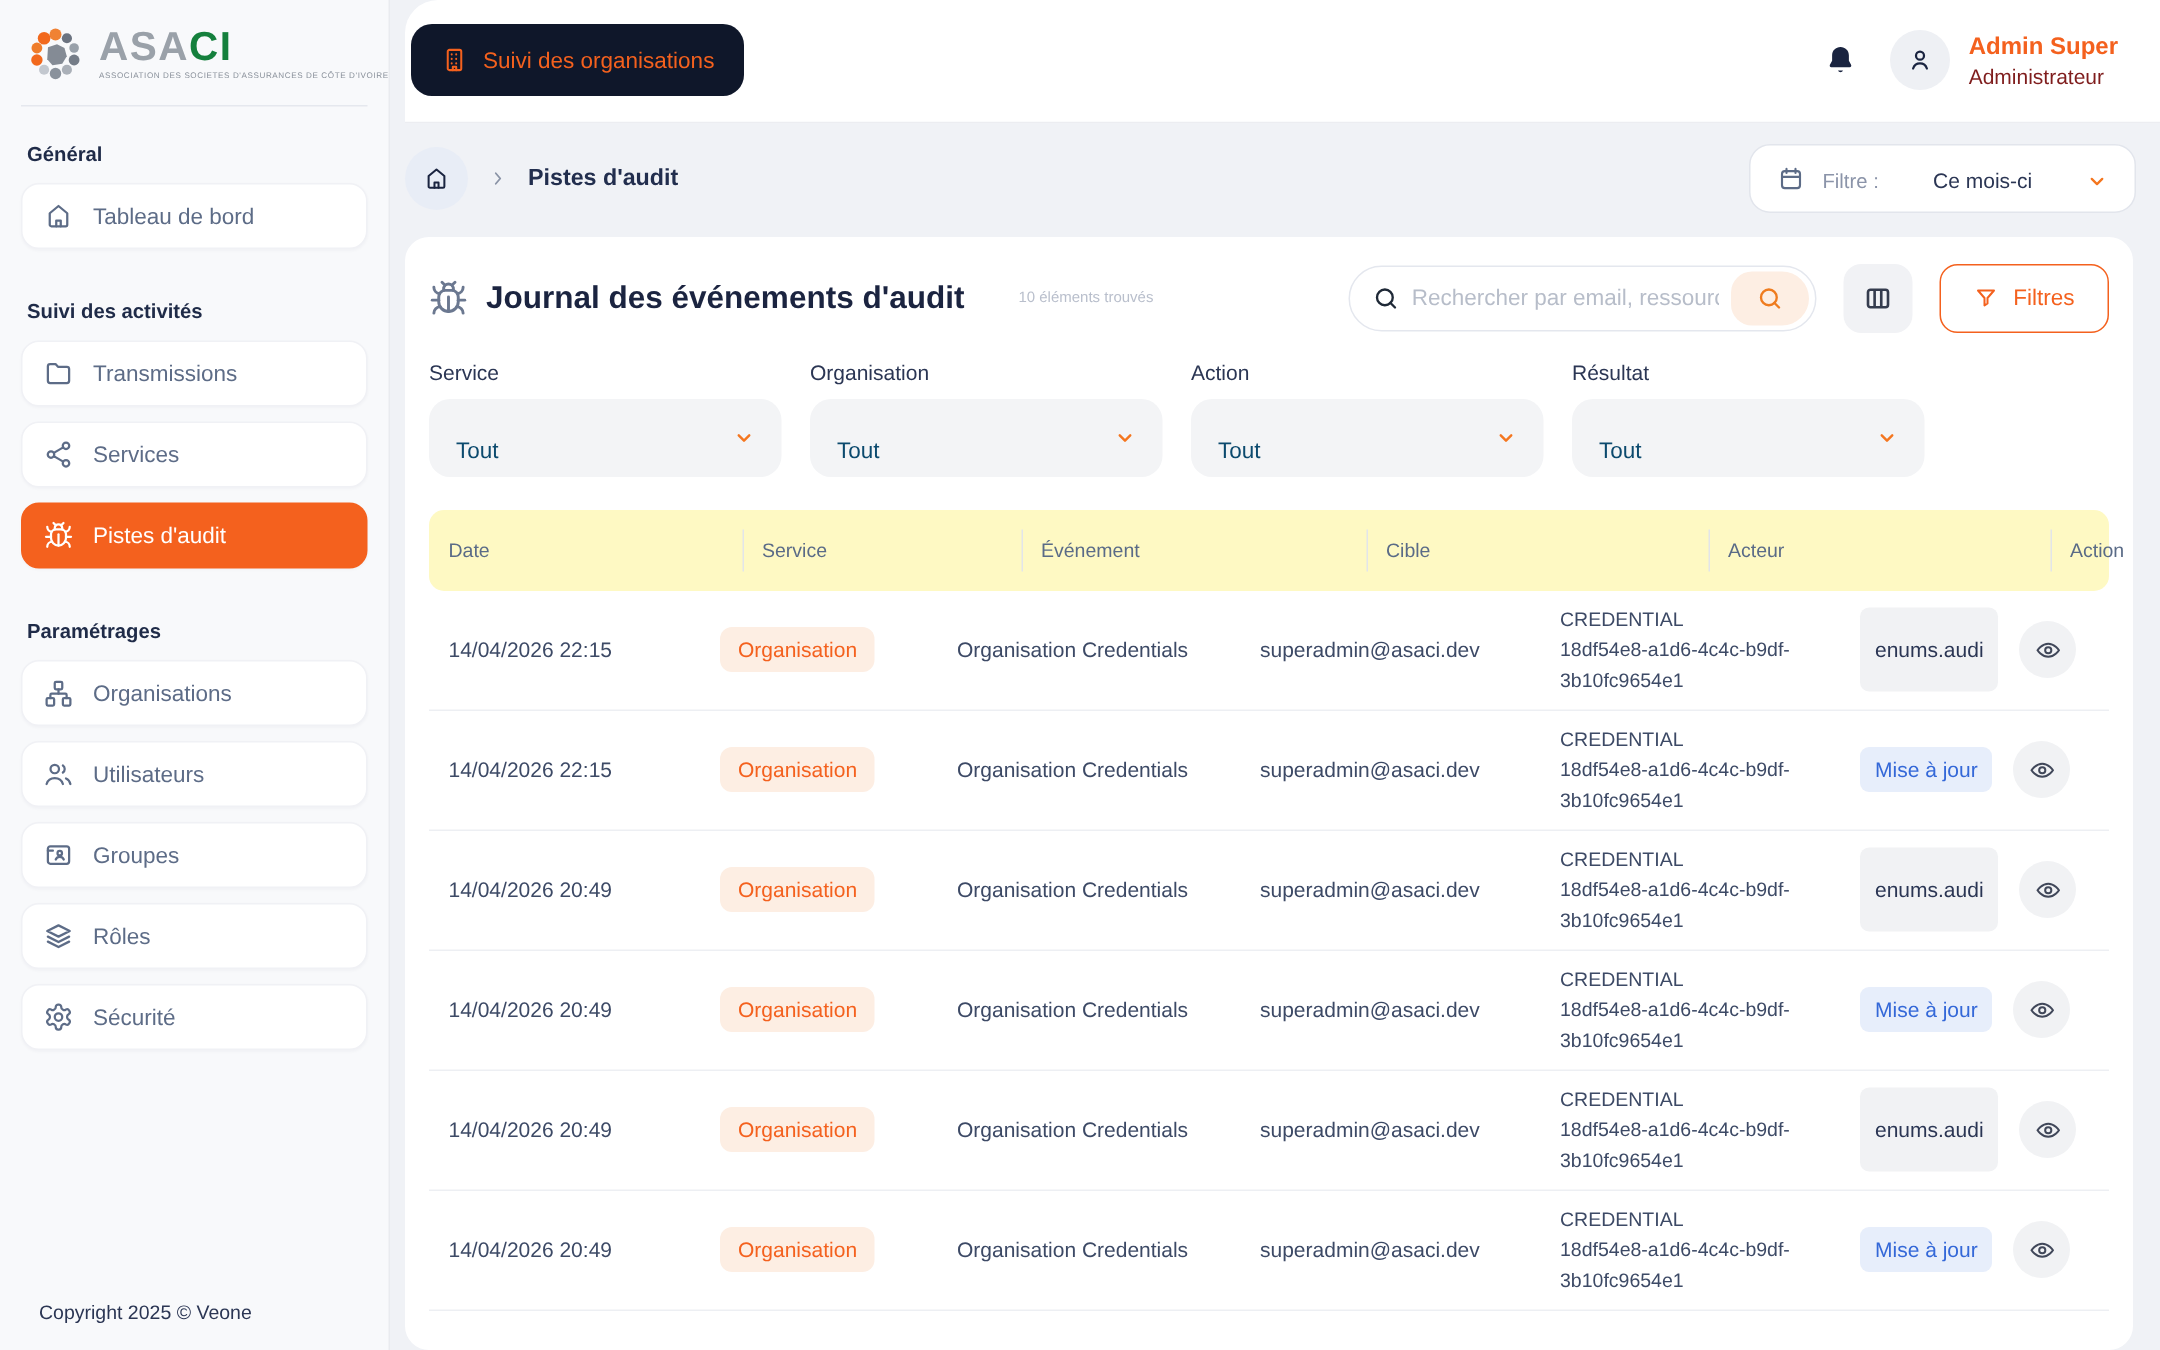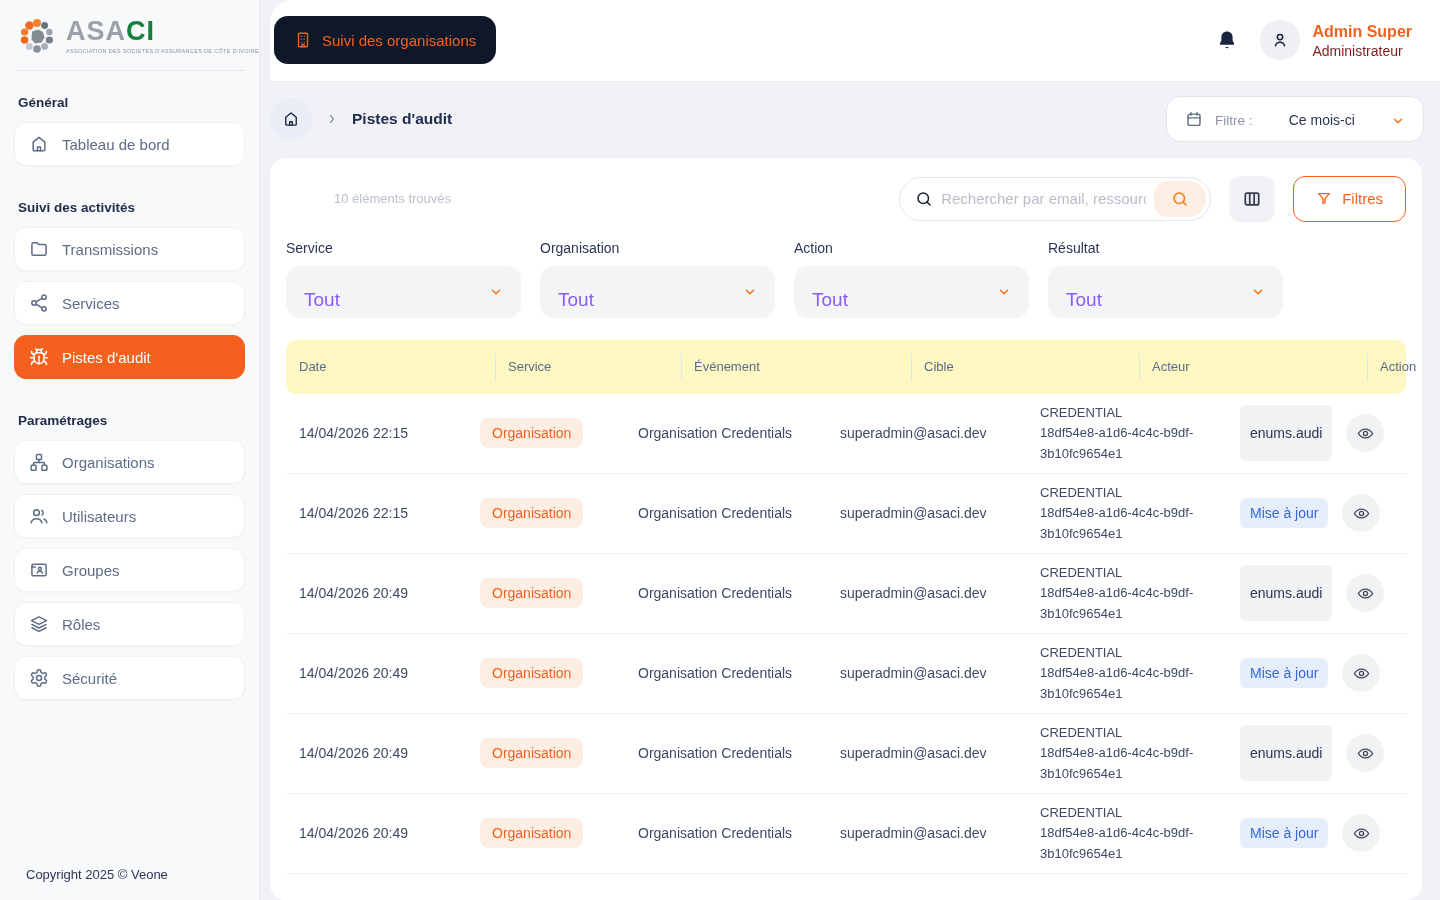--- a/index.html
+++ b/index.html
@@ -43,34 +43,34 @@
   .date-filter .df-value { font-size:14px; color:#2b3654; flex:1; text-align:center; }
   .df-cal { color:#5d6c87; display:flex; }
   .df-chev { color:#f4761f; display:flex; }
 
   
   .card { margin:16px 18px 0 10px; background:#ffffff; border-radius:16px; padding:18px 16px; height:760px; }
   .card-head { display:flex; align-items:center; }
   .title-group { display:flex; align-items:center; gap:12px; color:#1b2440; }
   .title-bug { color:#6b7890; display:flex; }
   .card-title { font-size:21px; font-weight:700; color:#1b2440; }
-  .results-count { margin-left:48px; font-size:13px; color:#b9bfcc; }
+  .results-count { margin-left:36px; font-size:10px; color:#b9bfcc; }
   .search-pill { margin-left:auto; display:flex; align-items:center; width:312px; height:44px; border:1px solid #e4e7ee; border-radius:22px; padding:0 4px 0 15px; background:#fff; }
   .search-pill .s-icon { color:#1f2937; display:flex; }
   .search-pill input { flex:1; min-width:0; border:none; outline:none; font-size:15px; padding:0 8px; color:#3d4a66; background:transparent; font-family:"Liberation Sans", sans-serif; }
   .search-pill input::placeholder { color:#b7bdc9; }
   .search-go { width:52px; height:36px; border:none; border-radius:14px 18px 18px 14px; background:#fdeee3; color:#ef7c1f; display:flex; align-items:center; justify-content:center; cursor:pointer; }
   .cols-btn { margin-left:18px; width:46px; height:46px; border:none; border-radius:12px; background:#f1f2f5; color:#353c4e; display:flex; align-items:center; justify-content:center; cursor:pointer; }
   .filters-btn { margin-left:18px; height:46px; padding:0 22px; display:flex; align-items:center; gap:10px; background:#fff; border:1px solid #f4611e; border-radius:12px; color:#f4611e; font-size:15px; cursor:pointer; }
 
   .filters-row { display:flex; gap:19px; margin-top:18px; }
   .filter-group { width:235px; }
   .filter-label { font-size:14px; color:#2b3654; margin-bottom:10px; }
   .filter-select { height:52px; background:#f3f4f6; border-radius:14px; display:flex; align-items:center; justify-content:space-between; padding:0 18px; cursor:pointer; }
-  .filter-select .fs-value { font-size:19px; color:#8b5cf6;margin-top:17px; }
+  .filter-select .fs-value { font-size:15px; color:#0c4a6e;margin-top:17px; }
   .filter-select .fs-chev { color:#f4761f; display:flex; }
 
   
   .table { margin-top:22px; }
   .thead, .trow { display:grid; grid-template-columns:181px 158px 202px 200px 200px 1fr; align-items:center; }
   .thead { background:#fef9c3; height:54px; border-radius:10px;gap:28px; }
   .th { font-size:13px; color:#5a6b87; padding-left:13px; position:relative; height:100%; display:flex; align-items:center; }
   .th + .th::before { content:""; position:absolute; left:0; top:13px; bottom:13px; width:1px; background:#e2e5ea; }
   .trow { height:80px; border-bottom:1px solid #edeff3; font-size:14px; color:#3d4a66; }
   .td { padding-left:13px; }
@@ -285,20 +285,38 @@
         <span class="df-chev">
           <svg width="14" height="14" viewBox="0 0 24 24" fill="none" stroke="currentColor" stroke-width="2.6" stroke-linecap="round" stroke-linejoin="round">
               <polyline points="6 9 12 15 18 9"></polyline>
             </svg>
         </span>
       </div>
     </div>
 
     <section class="card">
       <div class="card-head">
+        <div class="title-group">
+          <span class="title-bug">
+            <svg width="26" height="26" viewBox="0 0 24 24" fill="none" stroke="currentColor" stroke-width="1.8" stroke-linecap="round" stroke-linejoin="round">
+                <path d="m8 2 1.9 1.9"></path>
+                <path d="M14.1 3.9 16 2"></path>
+                <path d="M9 7.1v-1a3 3 0 1 1 6 0v1"></path>
+                <path d="M12 20c-3.3 0-6-2.7-6-6v-3a4 4 0 0 1 4-4h4a4 4 0 0 1 4 4v3c0 3.3-2.7 6-6 6"></path>
+                <path d="M12 20v-9"></path>
+                <path d="M6.5 9C4.6 8.8 3 7.1 3 5"></path>
+                <path d="M6 13H2"></path>
+                <path d="M3 21c0-2.1 1.7-3.9 3.8-4"></path>
+                <path d="M21 5c0 2.1-1.6 3.8-3.5 4"></path>
+                <path d="M22 13h-4"></path>
+                <path d="M17.2 17c2.1.1 3.8 1.9 3.8 4"></path>
+              </svg>
+          </span>
+          <h1 class="card-title">Journal des événements d'audit</h1>
+        </div>
         <span class="results-count">10 éléments trouvés</span>
 
         <div class="search-pill">
           <span class="s-icon">
             <svg width="18" height="18" viewBox="0 0 24 24" fill="none" stroke="currentColor" stroke-width="2.1" stroke-linecap="round">
                 <circle cx="11" cy="11" r="7"></circle>
                 <path d="m20 20-4.2-4.2"></path>
               </svg>
           </span>
           <input type="text" placeholder="Rechercher par email, ressource" style="">

